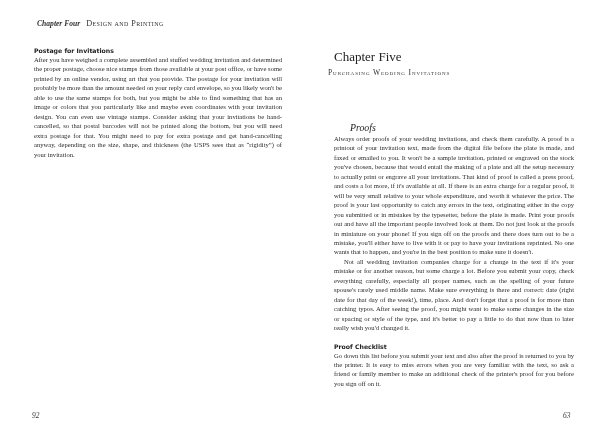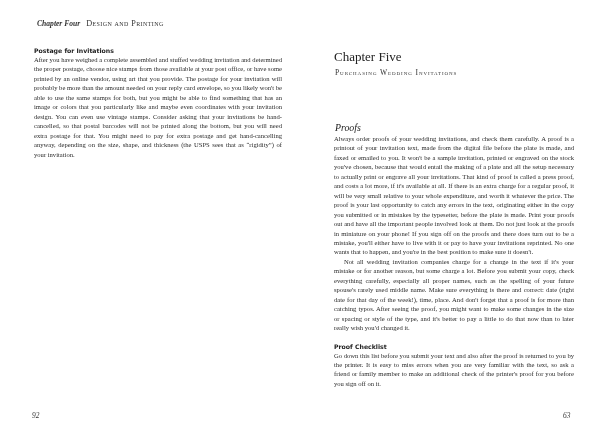--- a/index.html
+++ b/index.html
@@ -18,32 +18,32 @@
     .running-head .rh-title { font-variant: small-caps; letter-spacing: 0.4px; font-size: 8.2px; }
 
     .block-left { position: absolute; left: 34px; top: 47px; width: 248px; }
     .block-right { position: absolute; left: 334px; top: 122px; width: 240px; }
 
     .sans-head {
       font-family: "DejaVu Sans", "Liberation Sans", sans-serif; font-weight: bold;
       font-size: 6.2px; color: #222; margin: 0 0 1px 0;
     }
     .serif-head {
-      font-style: italic; font-size: 9.8px; color: #222; margin: 0 0 1px 1px;
+      font-style: italic; font-size: 9.8px; color: #222; margin: 0 0 1px 16px;
     }
     p.body {
       margin: 0; font-size: 6.6px; line-height: 9.45px; text-align: justify; color: #2b2b2b;
     }
     p.body.indent { text-indent: 10px; }
 
     .chapter-title {
       position: absolute; left: 334px; top: 49px; font-size: 13px; color: #222;
     }
     .chapter-sub {
-      position: absolute; left: 335px; top: 68px; font-variant: small-caps; font-size: 7.6px;
+      position: absolute; left: 328px; top: 68px; font-variant: small-caps; font-size: 7.6px;
       letter-spacing: 0.9px; color: #333; white-space: nowrap;
     }
     .section-gap { height: 10px; }
 
     .folio {
       position: absolute; top: 411px; font-style: italic; font-size: 7.4px; color: #333;
     }
     .folio-left { left: 32px; }
     .folio-right { left: 563px; }
   </style>

